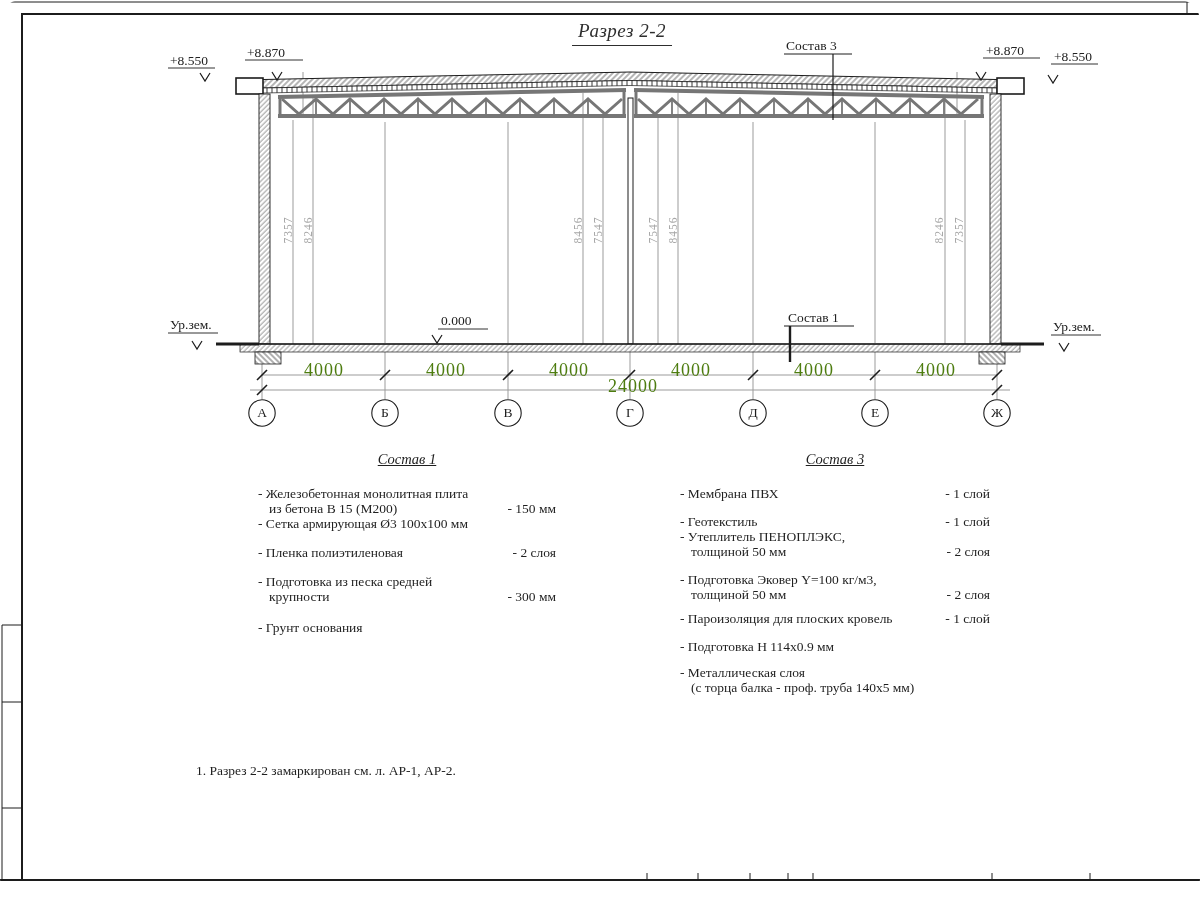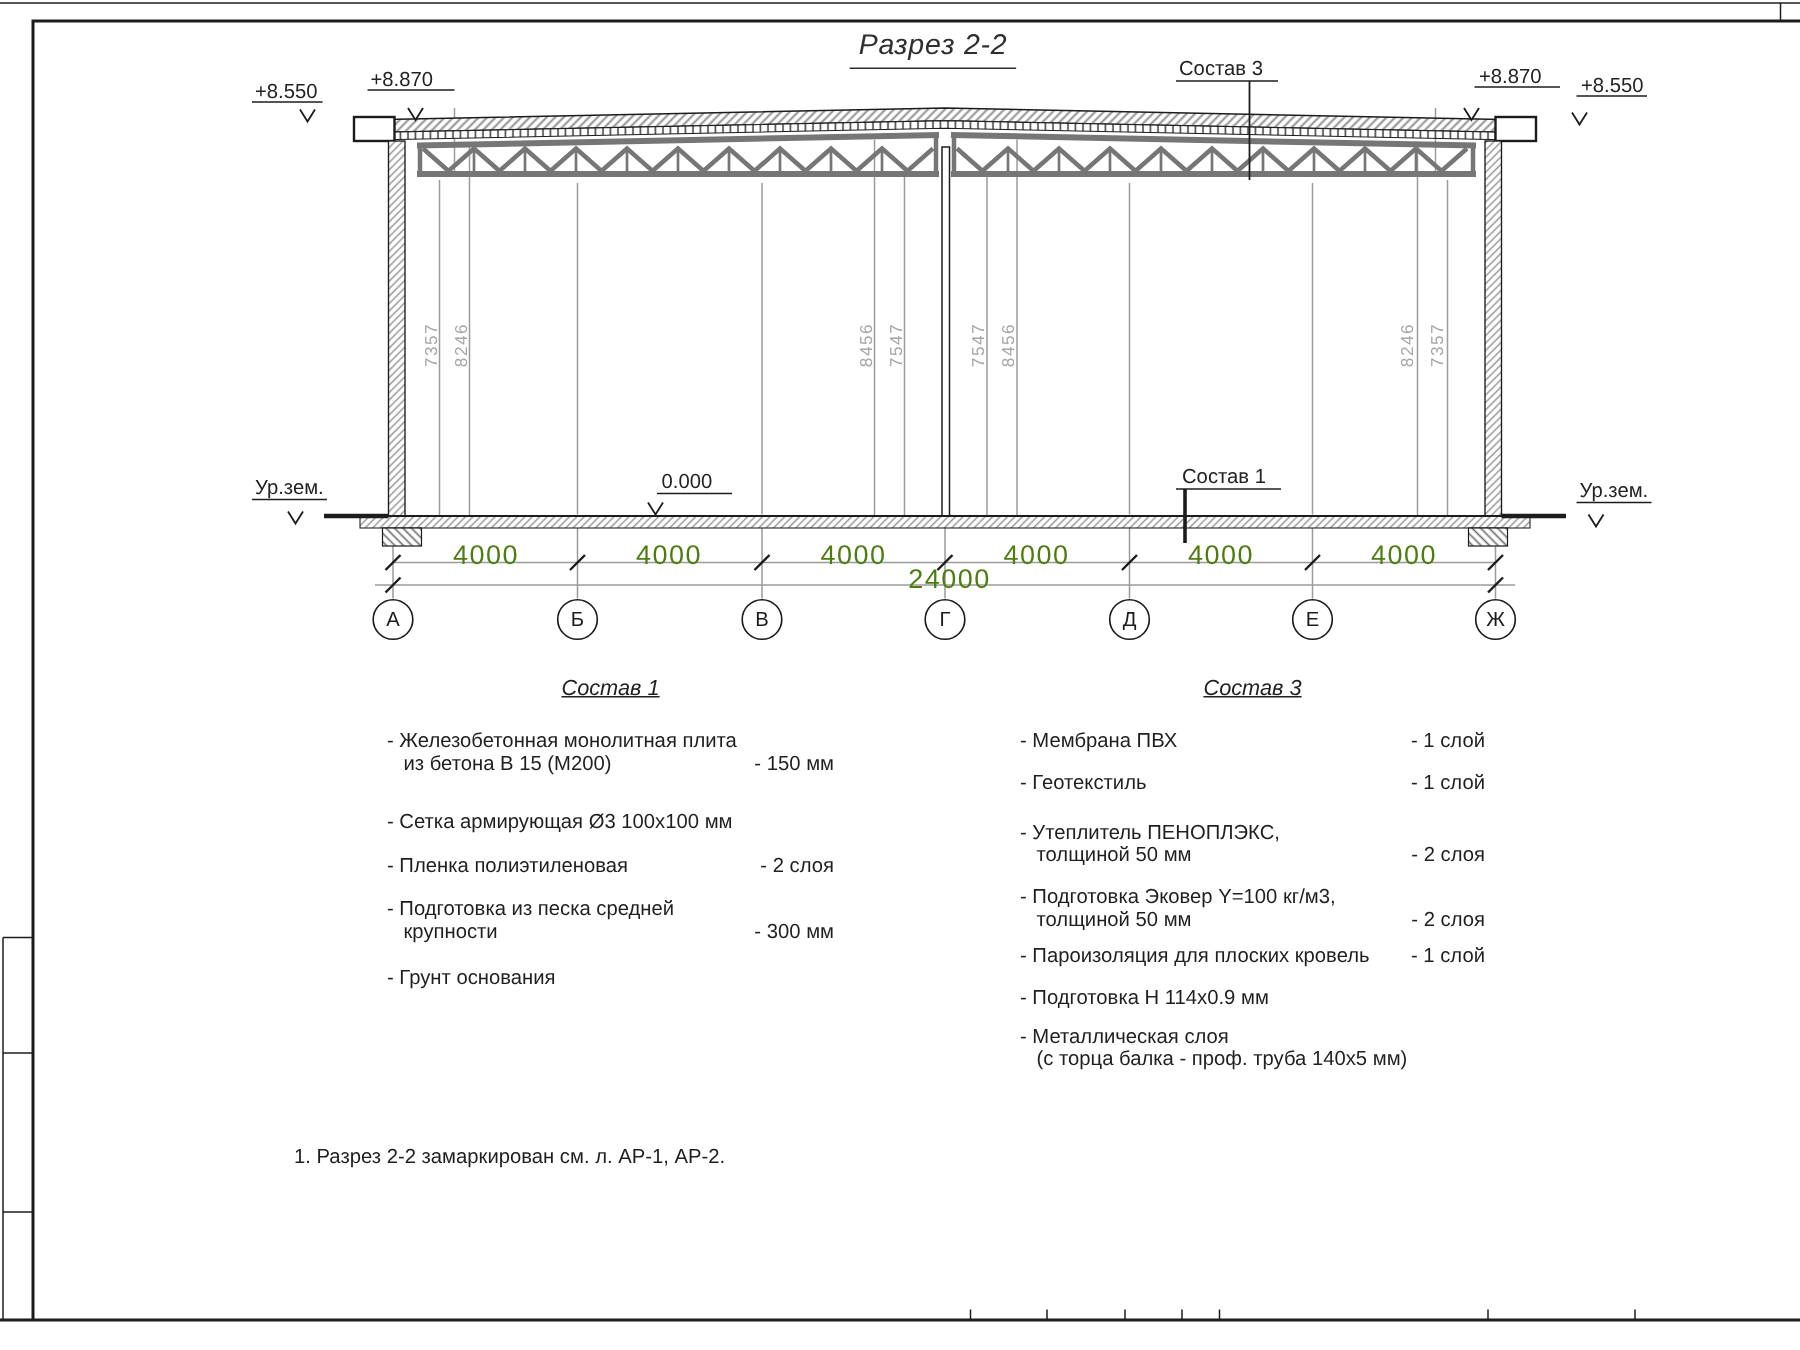--- a/index.html
+++ b/index.html
@@ -1,17 +1,17 @@
 <!DOCTYPE html>
 <html><head>
 <meta charset="utf-8">
 <style>
   html,body{margin:0;padding:0;background:#ffffff;}
   .sheet{position:relative;width:1200px;height:900px;background:#ffffff;overflow:hidden;
-         font-family:Liberation Sans, sans-serif;color:#1c1c1c;}
+         font-family:Liberation Serif, serif;color:#1c1c1c;border-radius:21px;}
   svg{position:absolute;left:0;top:0;}
   .t{position:absolute;white-space:nowrap;}
   .title{font-size:19px;font-style:italic;color:#2e2e2e;transform:translateX(-50%);
          border-bottom:1.6px solid #2e2e2e;padding:0 6px 3px 6px;letter-spacing:.5px;}
   .lvl{font-size:13.5px;color:#222;}
   .lbl{font-size:13.5px;color:#222;}
   .vdim{font-size:11.5px;color:#a6a6a6;transform:translate(-50%,-50%) rotate(-90deg);letter-spacing:1px;}
   .hdim{font-size:18px;color:#4d7c0f;transform:translateX(-50%);letter-spacing:1px;}
   .axl{font-size:13.5px;color:#1c1c1c;transform:translate(-50%,-52%);}
   .list{position:absolute;font-size:13.5px;line-height:15px;color:#1f1f1f;}
@@ -233,21 +233,21 @@
   <span class="t axl" style="left:385px;top:413px">Б</span>
   <span class="t axl" style="left:508px;top:413px">В</span>
   <span class="t axl" style="left:630px;top:413px">Г</span>
   <span class="t axl" style="left:753px;top:413px">Д</span>
   <span class="t axl" style="left:875px;top:413px">Е</span>
   <span class="t axl" style="left:997px;top:413px">Ж</span>
 
   <div class="list" style="left:258px;top:452px;width:298px">
     <div class="list-heading"><span>Состав 1</span></div>
     <div style="height:16px"></div>
-    <div class="list-item" style="margin-bottom:24px">
+    <div class="list-item" style="">
       <div class="li-text"><span>- Железобетонная  монолитная плита</span><br><span class="li-line2">из бетона В 15 (М200)</span></div>
       <div class="li-val">- 150 мм</div>
     </div>
     <div class="list-item" style="margin-bottom:14px">
       <div class="li-text"><span>- Сетка армирующая Ø3 100х100 мм</span></div>
     </div>
     <div class="list-item" style="margin-bottom:14px">
       <div class="li-text"><span>- Пленка полиэтиленовая</span></div>
       <div class="li-val">- 2 слоя</div>
     </div>
@@ -260,21 +260,21 @@
     </div>
   </div>
 
   <div class="list" style="left:680px;top:452px;width:310px">
     <div class="list-heading"><span>Состав 3</span></div>
     <div style="height:16px"></div>
     <div class="list-item" style="margin-bottom:13px">
       <div class="li-text"><span>- Мембрана ПВХ</span></div>
       <div class="li-val">- 1 слой</div>
     </div>
-    <div class="list-item" style="margin-bottom:18px">
+    <div class="list-item" style="margin-bottom:0">
       <div class="li-text"><span>- Геотекстиль</span></div>
       <div class="li-val">- 1 слой</div>
     </div>
     <div class="list-item" style="margin-bottom:13px">
       <div class="li-text"><span>- Утеплитель ПЕНОПЛЭКС,</span><br><span class="li-line2">толщиной 50 мм</span></div>
       <div class="li-val">- 2 слоя</div>
     </div>
     <div class="list-item" style="margin-bottom:9px">
       <div class="li-text"><span>- Подготовка Эковер Y=100 кг/м3,</span><br><span class="li-line2">толщиной 50 мм</span></div>
       <div class="li-val">- 2 слоя</div>

